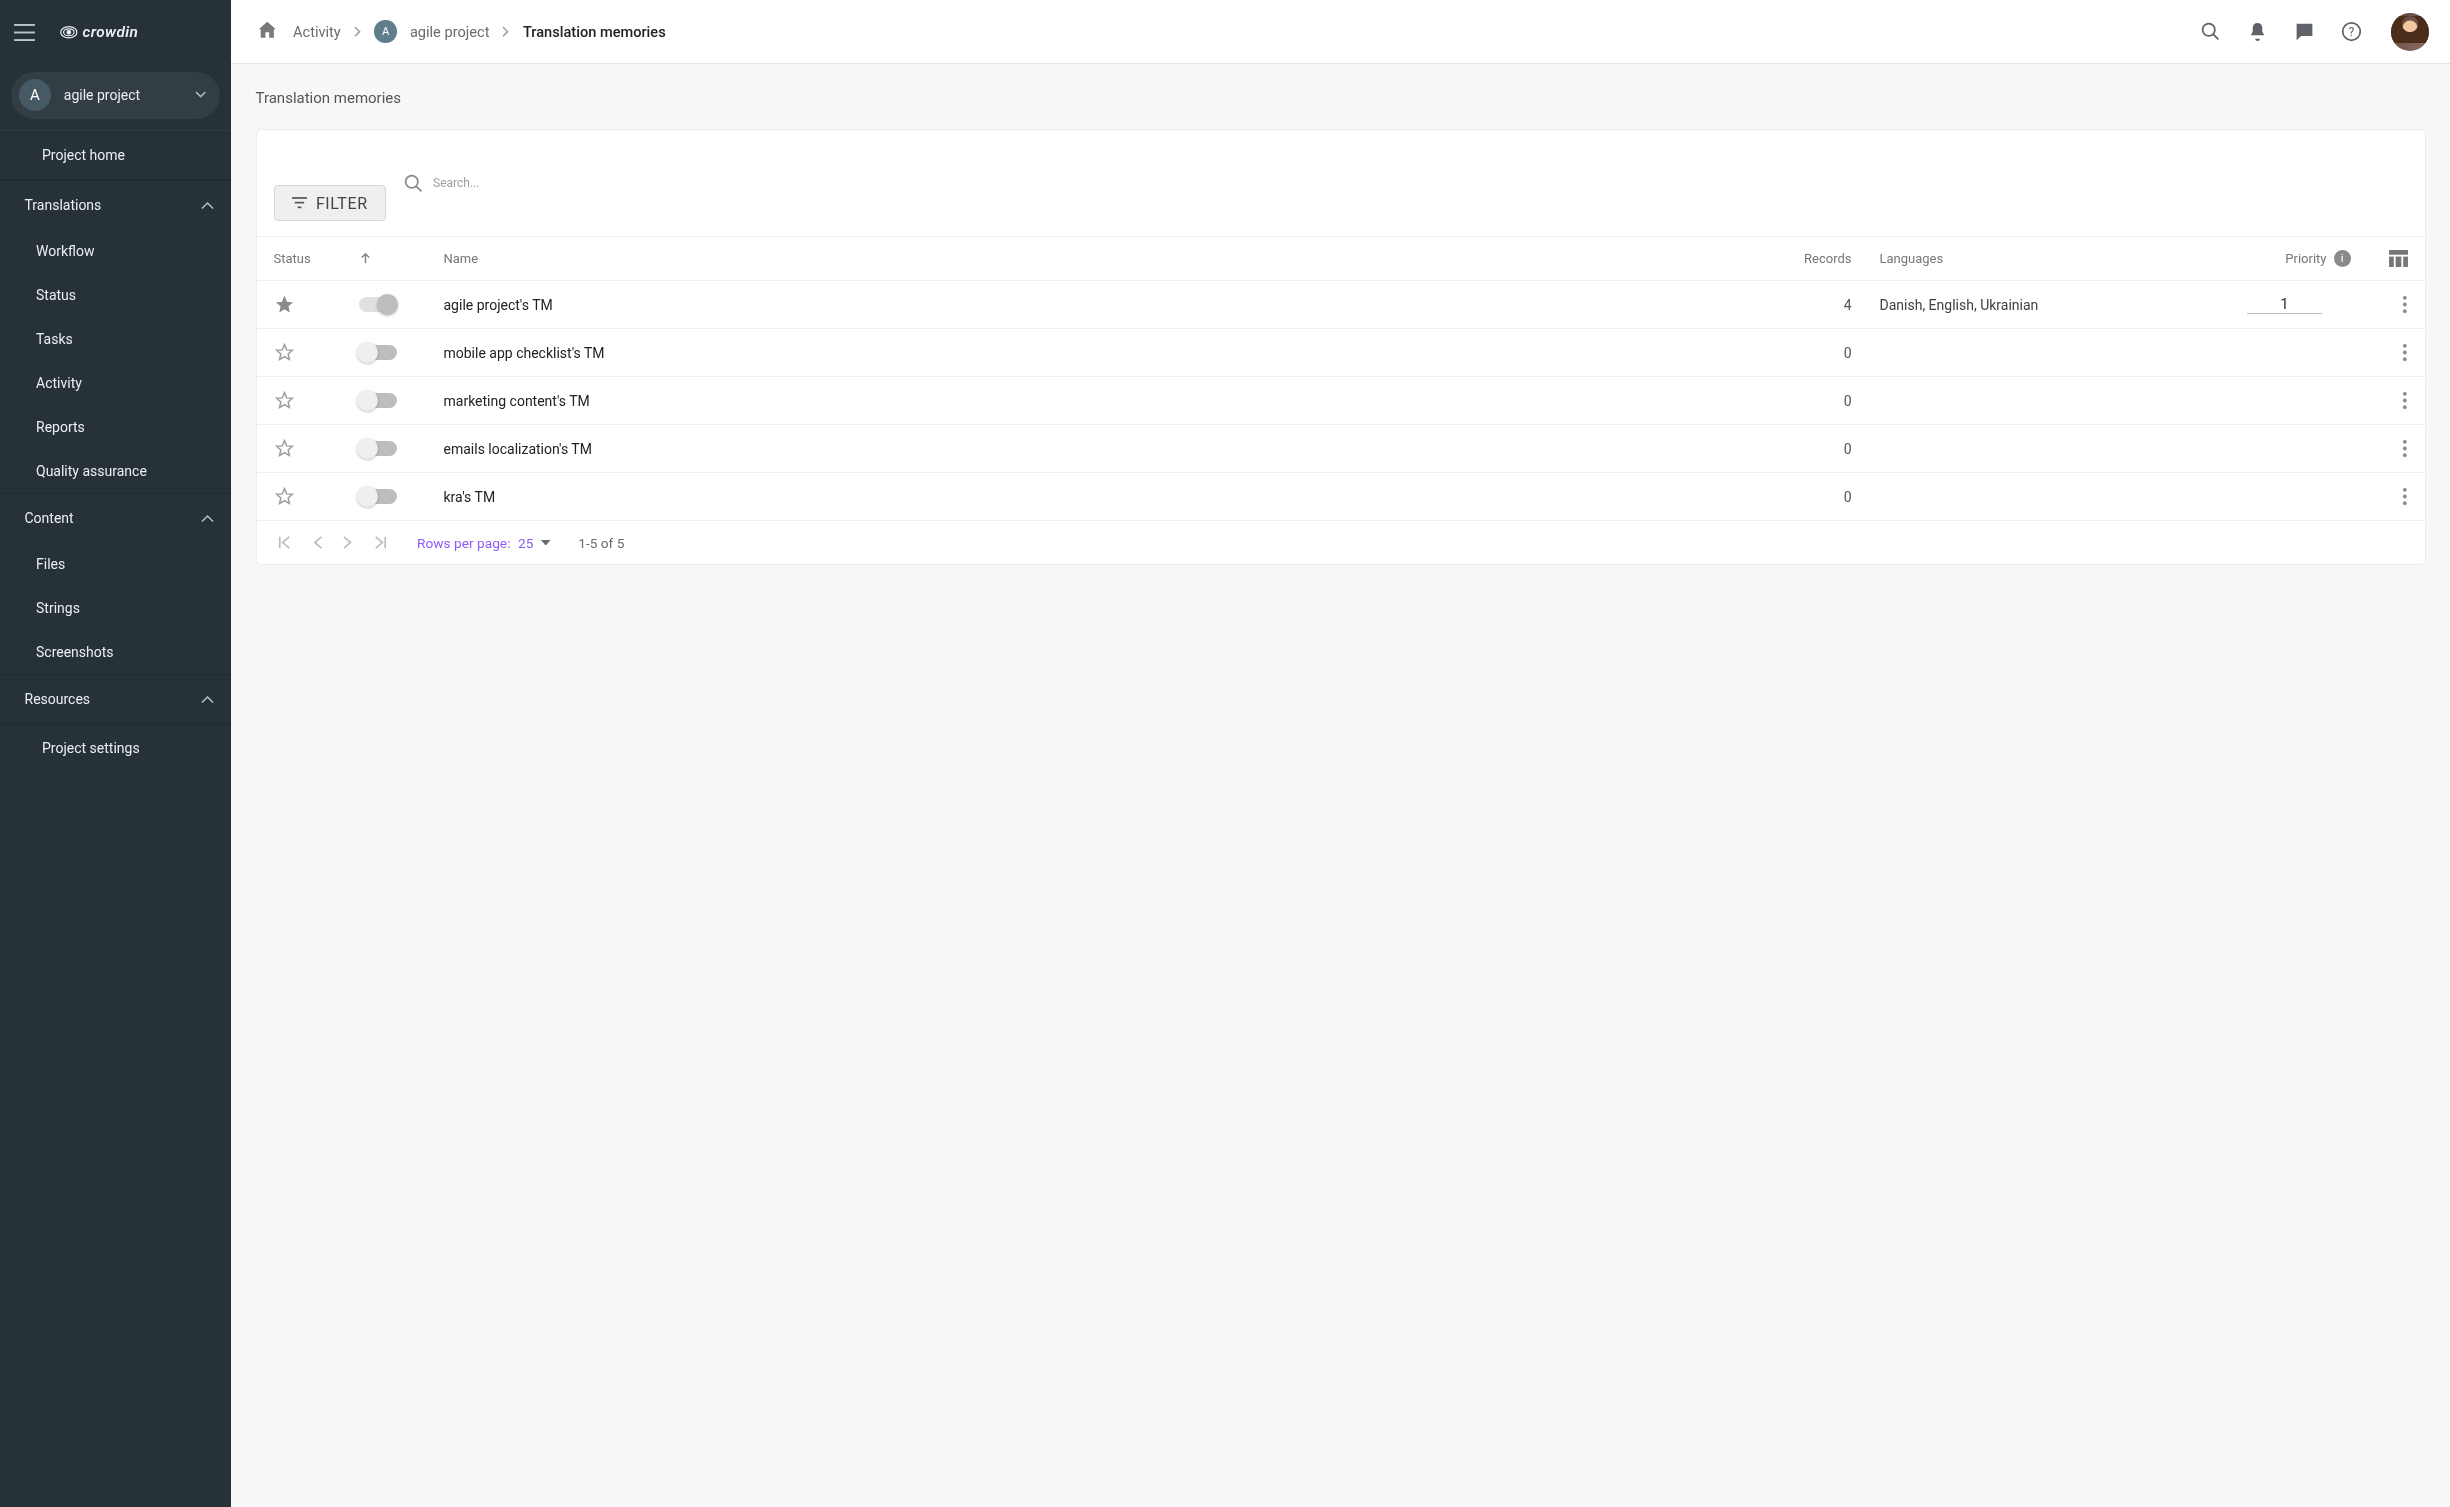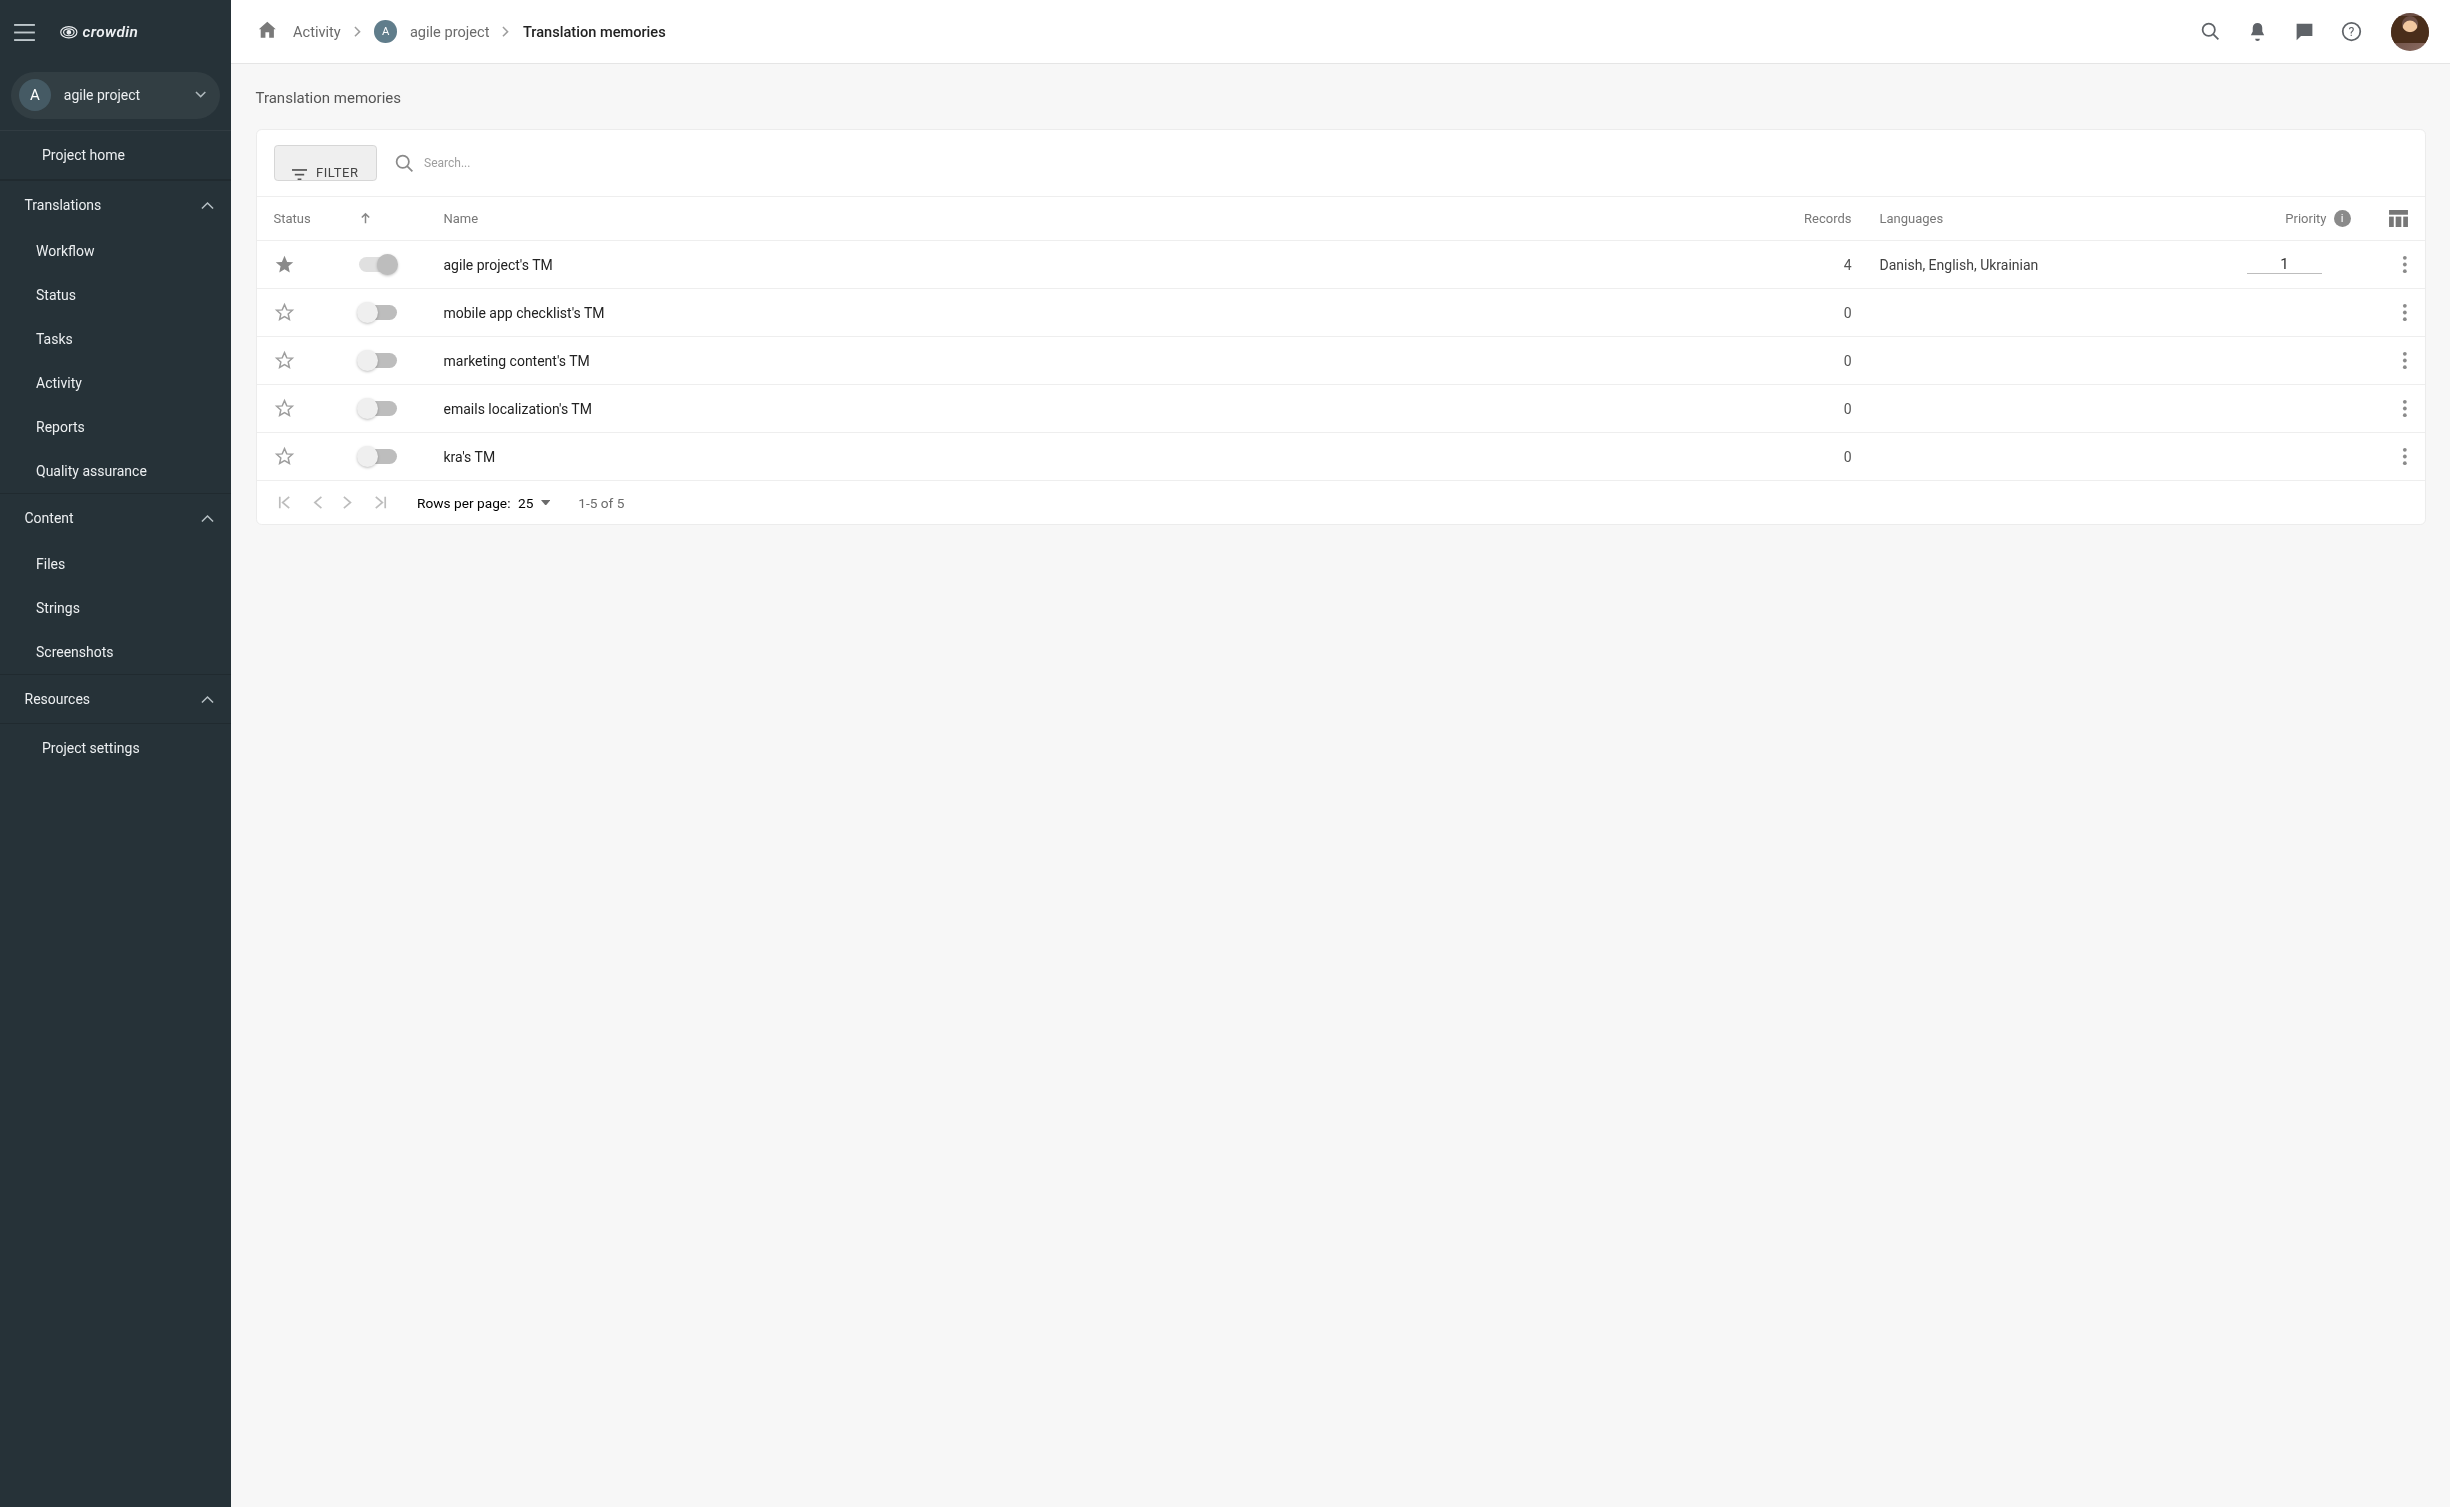--- a/index.html
+++ b/index.html
@@ -45,21 +45,21 @@
 .avatar-face::before{content:"";position:absolute;left:50%;top:42%;width:15px;height:15px;border-radius:50%;background:#f2c8a0;transform:translate(-50%,-50%);} 
 .avatar-face::after{content:"";position:absolute;left:0;right:0;top:10%;height:70%;background:radial-gradient(ellipse at 50% 30%, rgba(0,0,0,0) 7.5px, #4a2e1b 8.5px);}
 
 
 .page-body { padding:24.5px; }
 .page-title { font-size:15px; color:#555; margin-bottom:22.6px; }
 
 .card { background:#fff; border:0.9px solid #ececec; border-radius:5.7px; }
 
 .card-toolbar { display:flex; align-items:center; gap:17px; padding:15px 17px; }
-.filter-btn { display:flex; align-items:flex-end; gap:9.4px; border:0.9px solid #d6d6d6; border-radius:3.8px; height:36px; padding:0 17px; font-size:13px; letter-spacing:0.6px; color:#444; cursor:pointer; }
+.filter-btn { display:flex; align-items:center; gap:9.4px; border:0.9px solid #d6d6d6; border-radius:3.8px; height:36px; padding:0 17px; font-size:16px; letter-spacing:0.6px; color:#444; cursor:pointer;margin-top:40px; }
 .search-wrap { display:flex; align-items:center; gap:9.4px; color:#8a8a8a; flex:1;}
 .search-wrap input { border:none; outline:none; font-size:12px; width:100%; background:transparent;}
 .search-wrap input::placeholder { color:#9e9e9e; }
 
 .table-head, .row { display:grid; grid-template-columns: 85px 85px 1fr 113px 339px 132px 57px; align-items:center; }
 .table-head { border-top:0.9px solid #eee; border-bottom:0.9px solid #eee; padding:13px 17px; font-size:13px; color:#777; }
 .table-head .th-name{ padding-left:0;}
 .th-status{ display:flex; align-items:center; gap:13px;}
 .sort-arrow{ color:#888;}
 .priority-head{display:flex;align-items:center;gap:7px;justify-content:flex-end;}
@@ -79,21 +79,21 @@
 .name-cell{color:#222;}
 .rec-cell{color:#555; text-align:right; padding-right:28px;}
 .lang-cell{color:#404040;}
 .prio-cell{text-align:center;}
 .prio-input{border:none;border-bottom:0.9px solid #bdbdbd;width:75px;text-align:center;font-size:15px;color:#333;justify-self:end;}
 .row-menu{justify-self:end; color:#8a8a8a;}
 
 .card-footer{display:flex;align-items:center;gap:28px;border-top:0.9px solid #eee;padding:13px 19px;color:#6b6b6b;font-size:13.7px;}
 .pager-btns{display:flex;align-items:center;gap:19px;}
 .pager-btns .pbtn{color:#bdbdbd;}
-.rows-select{display:flex;align-items:center;gap:7.5px;color:#000000;}
+.rows-select{display:flex;align-items:center;gap:7.5px;color:#8b5cf6;}
 .rows-select .sel-caret{color:#6b6b6b;}
 
 svg{display:block;}
 </style>
 </head>
 <body>
 
 <aside class="sidebar">
   <div class="sidebar-top">
     <div class="hamburger">

